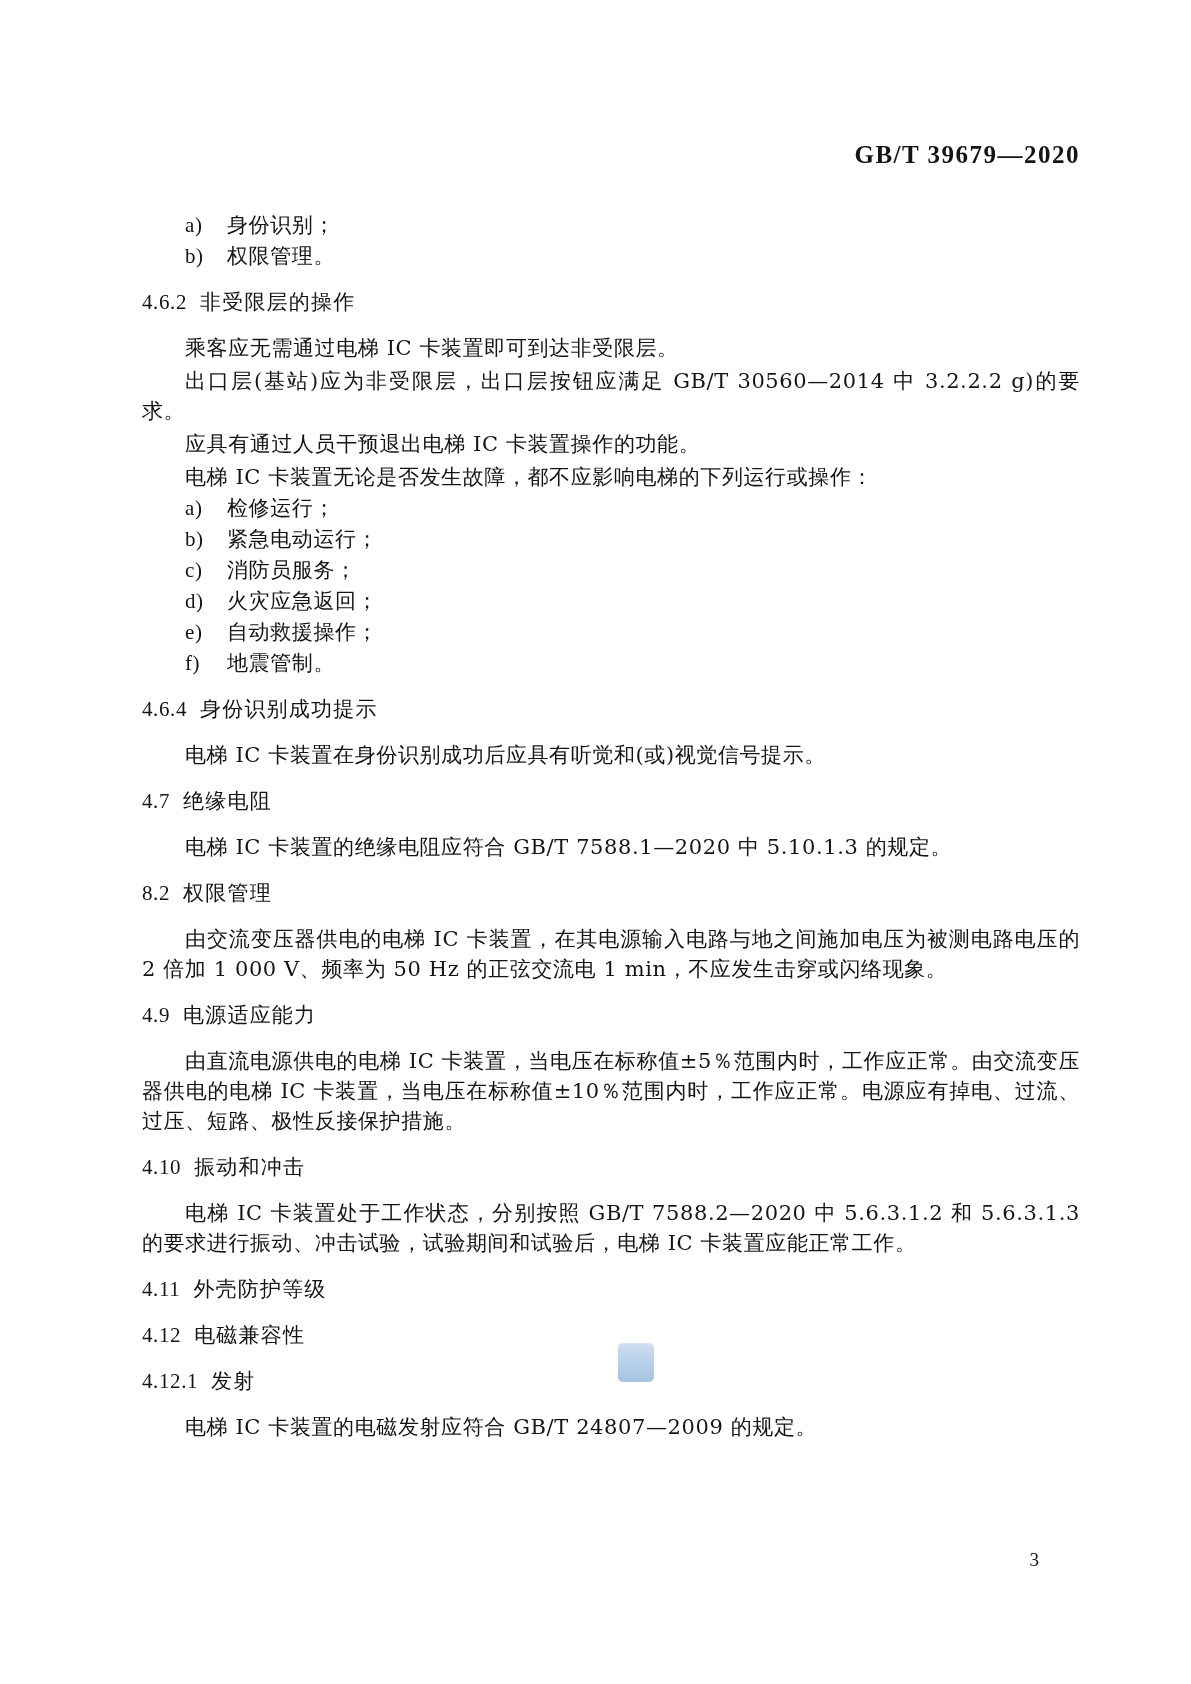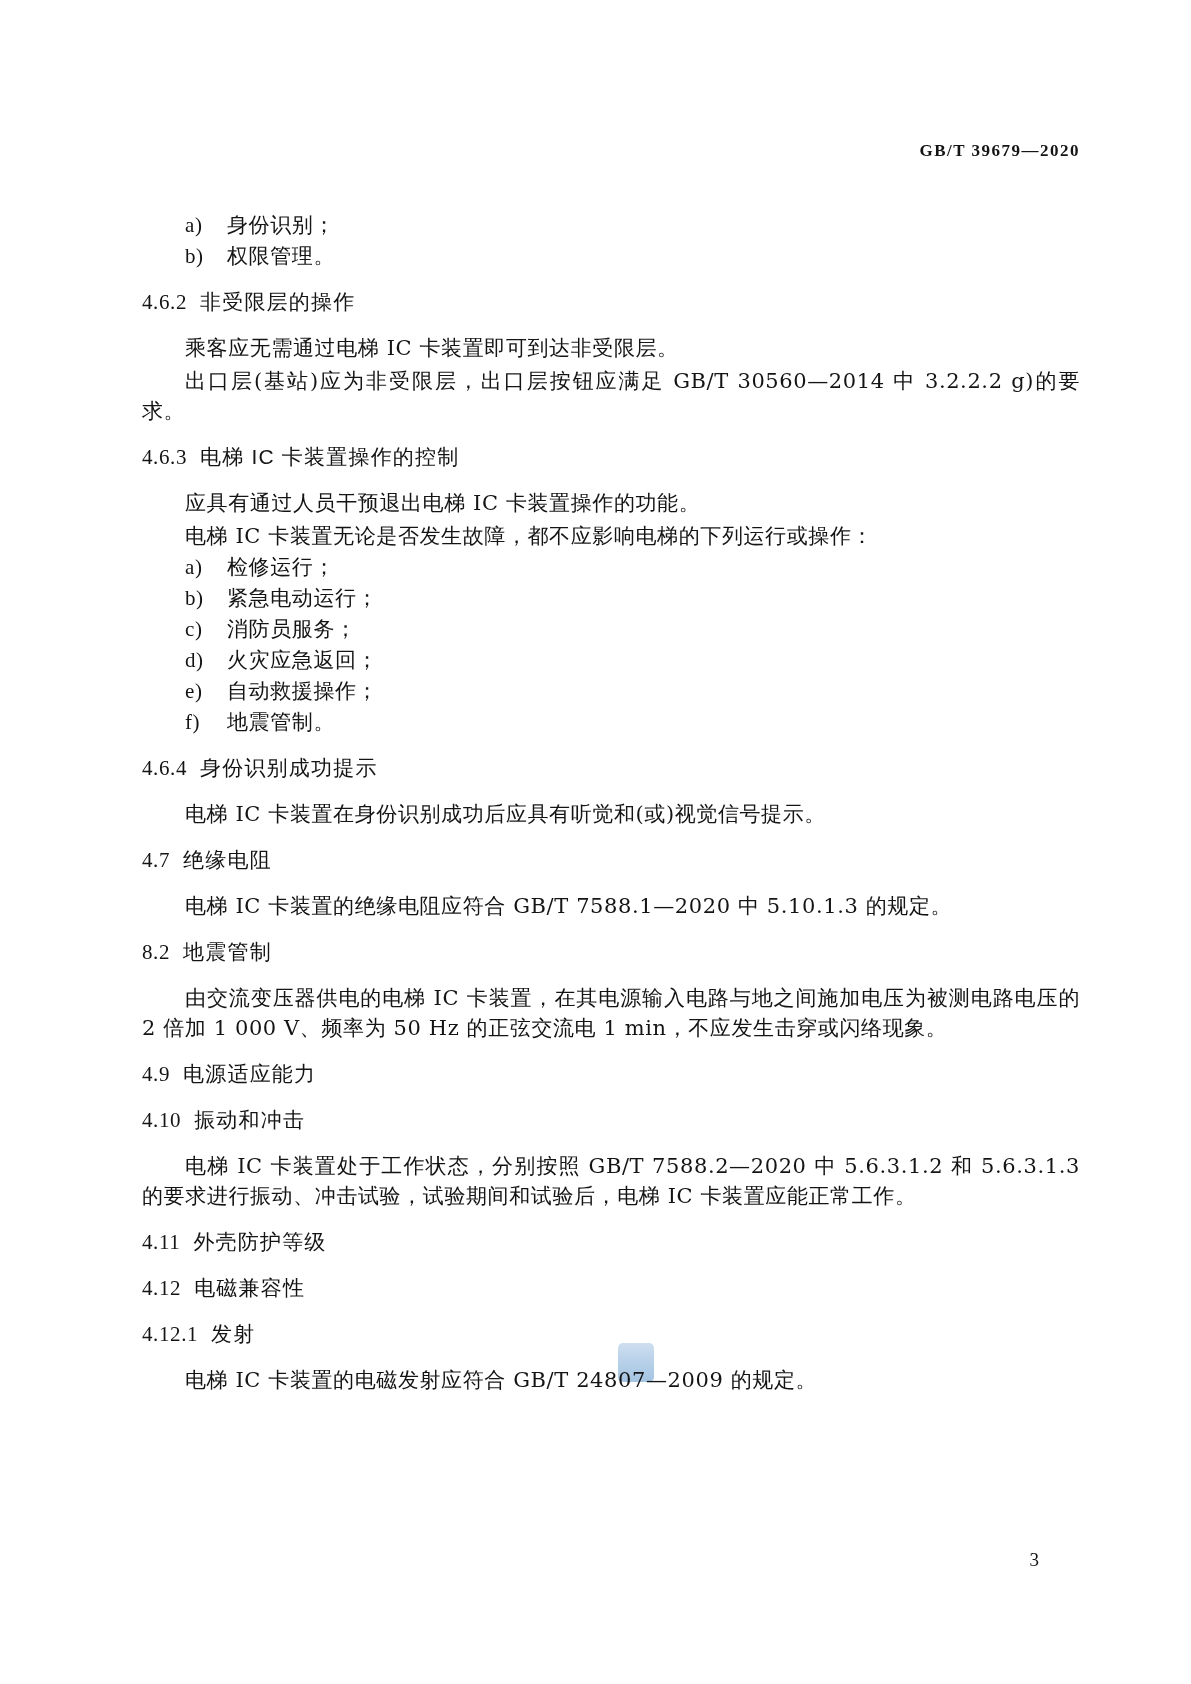--- a/index.html
+++ b/index.html
@@ -15,21 +15,21 @@
     overflow: hidden;
     font-family: "DejaVu Serif", "Liberation Serif", serif;
     color: #141414;
   }
   
   .doc-header {
     position: absolute;
     top: 141px;
     right: 111px;
     font-family: "Liberation Serif", serif;
-    font-size: 17px;
+    font-size: 25px;
     font-weight: 700;
     letter-spacing: 1.5px;
     white-space: nowrap;
   }
   
   .watermark {
     position: absolute;
     left: 618px;
     top: 1343px;
     width: 36px;
@@ -98,36 +98,36 @@
   <div class="doc-header">GB/T 39679—2020</div>
 
   <div class="watermark"></div>
 
   <div class="content" id="content-root">
       <div class="block-list-item"><span class="li-label">a)</span><span class="li-text">身份识别；</span></div>
       <div class="block-list-item"><span class="li-label">b)</span><span class="li-text">权限管理。</span></div>
       <div class="block-heading"><span class="h-num">4.6.2</span><span class="h-title">非受限层的操作</span></div>
       <div class="block-para">乘客应无需通过电梯 IC 卡装置即可到达非受限层。</div>
       <div class="block-para">出口层(基站)应为非受限层，出口层按钮应满足 GB/T 30560—2014 中 3.2.2.2 g)的要求。</div>
-      <div class="block-heading"><span class="h-num">4.6.3</span><span class="h-title">电梯 IC 卡装置操作的控制</span></div>
       <div class="block-para">应具有通过人员干预退出电梯 IC 卡装置操作的功能。</div>
       <div class="block-para">电梯 IC 卡装置无论是否发生故障，都不应影响电梯的下列运行或操作：</div>
       <div class="block-list-item"><span class="li-label">a)</span><span class="li-text">检修运行；</span></div>
       <div class="block-list-item"><span class="li-label">b)</span><span class="li-text">紧急电动运行；</span></div>
       <div class="block-list-item"><span class="li-label">c)</span><span class="li-text">消防员服务；</span></div>
       <div class="block-list-item"><span class="li-label">d)</span><span class="li-text">火灾应急返回；</span></div>
       <div class="block-list-item"><span class="li-label">e)</span><span class="li-text">自动救援操作；</span></div>
       <div class="block-list-item"><span class="li-label">f)</span><span class="li-text">地震管制。</span></div>
       <div class="block-heading"><span class="h-num">4.6.4</span><span class="h-title">身份识别成功提示</span></div>
       <div class="block-para">电梯 IC 卡装置在身份识别成功后应具有听觉和(或)视觉信号提示。</div>
       <div class="block-heading"><span class="h-num">4.7</span><span class="h-title">绝缘电阻</span></div>
       <div class="block-para">电梯 IC 卡装置的绝缘电阻应符合 GB/T 7588.1—2020 中 5.10.1.3 的规定。</div>
-      <div class="block-heading"><span class="h-num">8.2</span><span class="h-title">地震管制</span></div>
+      <div class="block-heading"><span class="h-num">8.2</span><span class="h-title">权限管理</span></div>
       <div class="block-para">由交流变压器供电的电梯 IC 卡装置，在其电源输入电路与地之间施加电压为被测电路电压的 2 倍加 1 000 V、频率为 50 Hz 的正弦交流电 1 min，不应发生击穿或闪络现象。</div>
       <div class="block-heading"><span class="h-num">4.9</span><span class="h-title">电源适应能力</span></div>
+      <div class="block-para">由直流电源供电的电梯 IC 卡装置，当电压在标称值±5％范围内时，工作应正常。由交流变压器供电的电梯 IC 卡装置，当电压在标称值±10％范围内时，工作应正常。电源应有掉电、过流、过压、短路、极性反接保护措施。</div>
       <div class="block-heading"><span class="h-num">4.10</span><span class="h-title">振动和冲击</span></div>
       <div class="block-para">电梯 IC 卡装置处于工作状态，分别按照 GB/T 7588.2—2020 中 5.6.3.1.2 和 5.6.3.1.3 的要求进行振动、冲击试验，试验期间和试验后，电梯 IC 卡装置应能正常工作。</div>
       <div class="block-heading"><span class="h-num">4.11</span><span class="h-title">外壳防护等级</span></div>
       <div class="block-heading"><span class="h-num">4.12</span><span class="h-title">电磁兼容性</span></div>
       <div class="block-heading"><span class="h-num">4.12.1</span><span class="h-title">发射</span></div>
       <div class="block-para">电梯 IC 卡装置的电磁发射应符合 GB/T 24807—2009 的规定。</div>
     </div>
 
   <div class="page-number">3</div>
 

